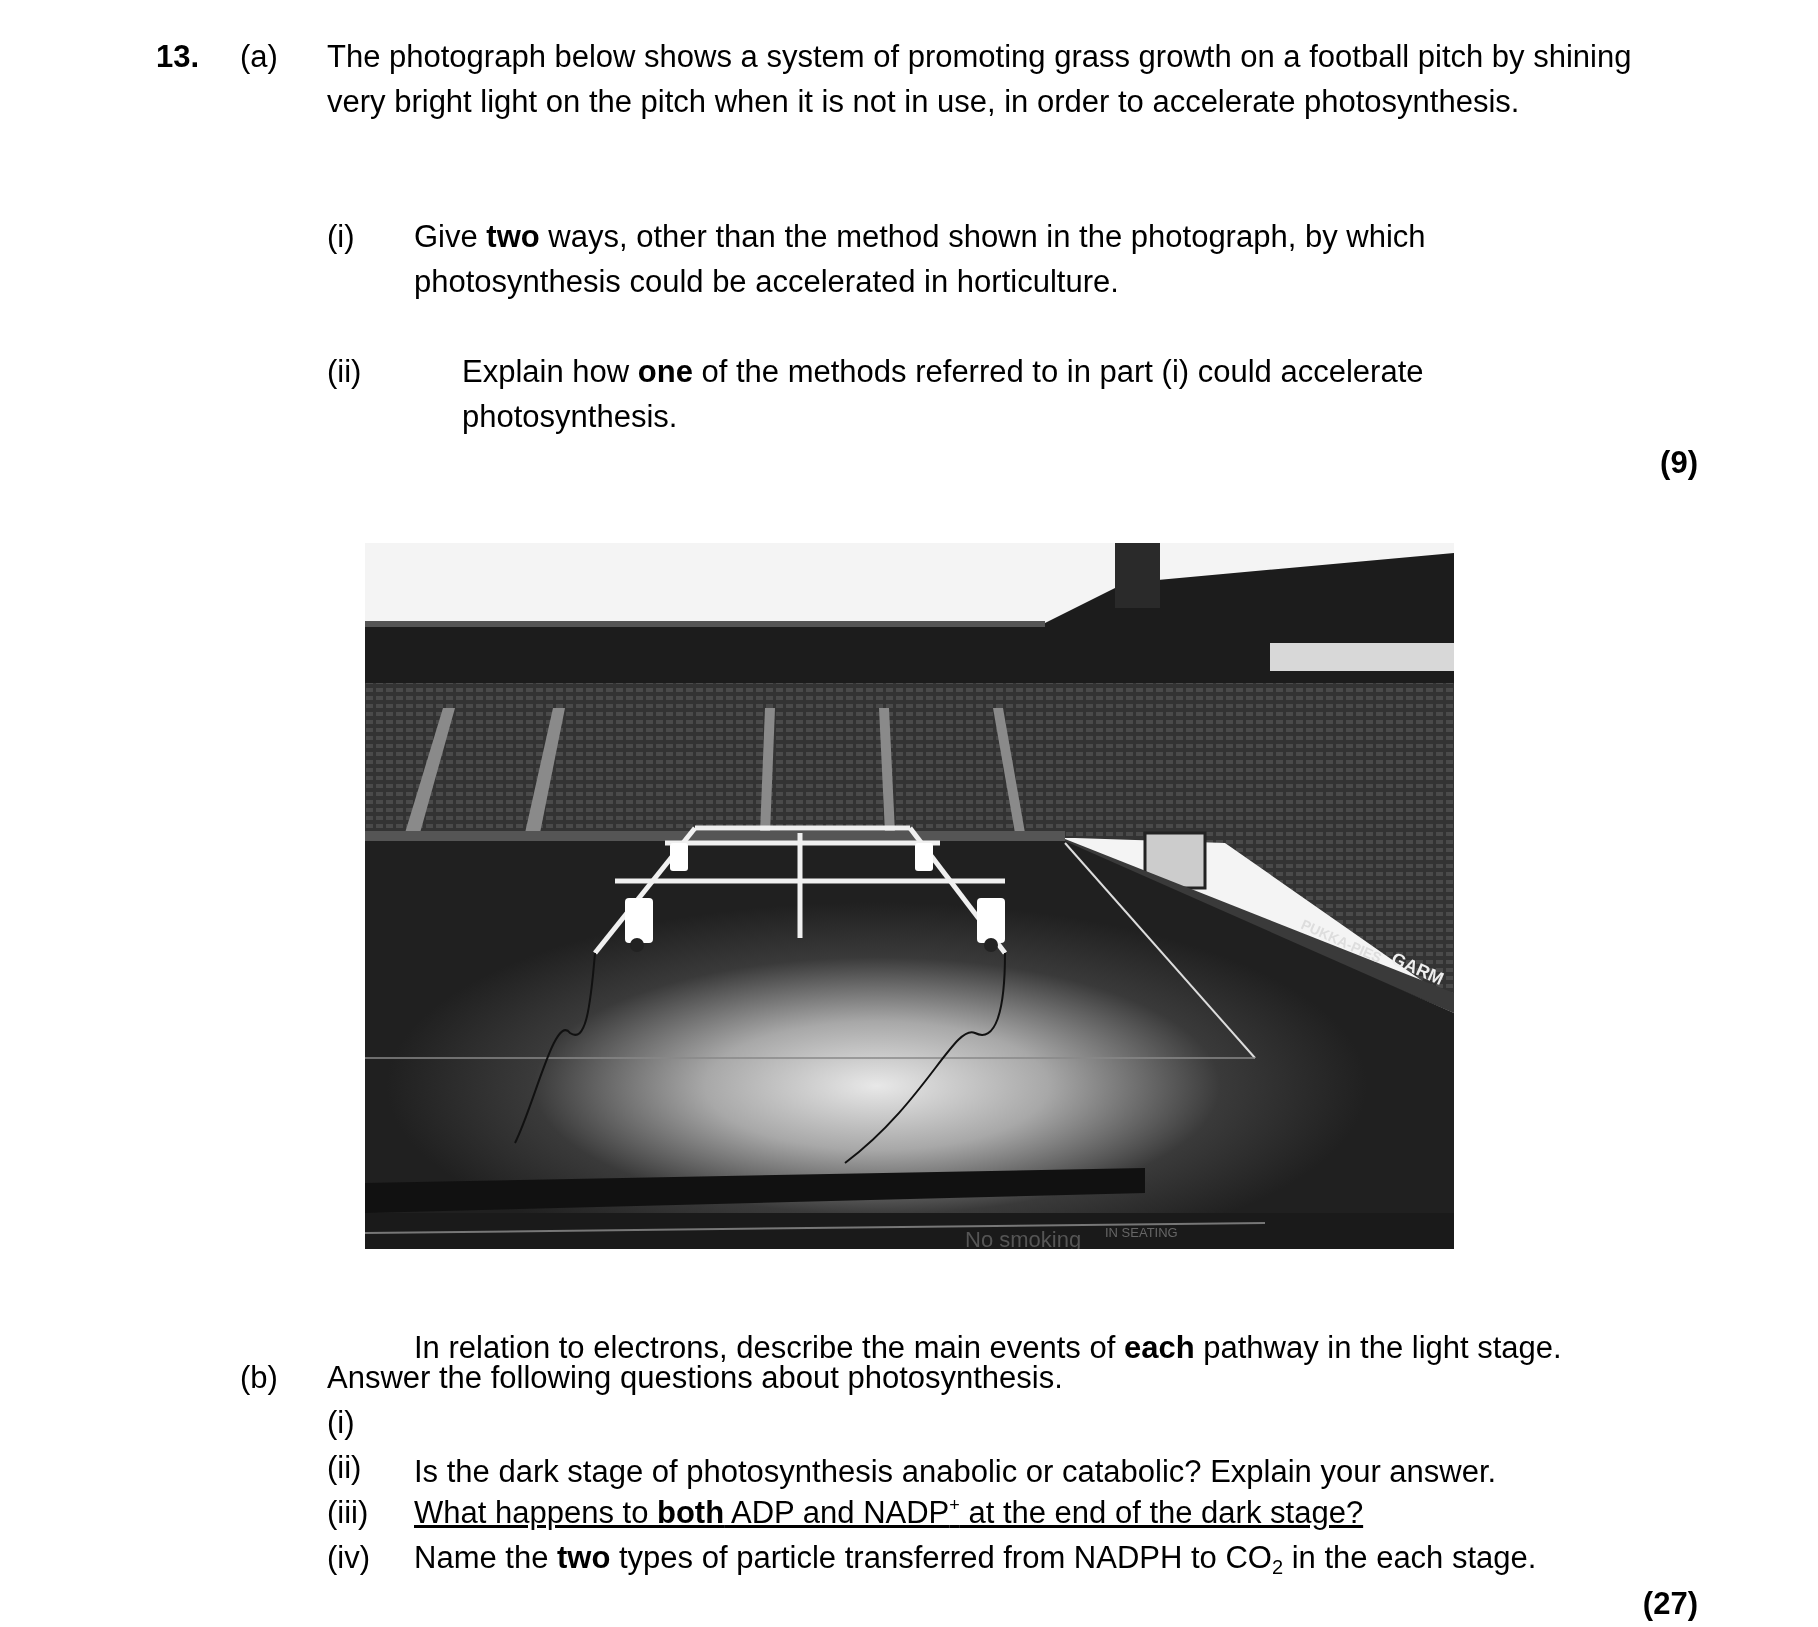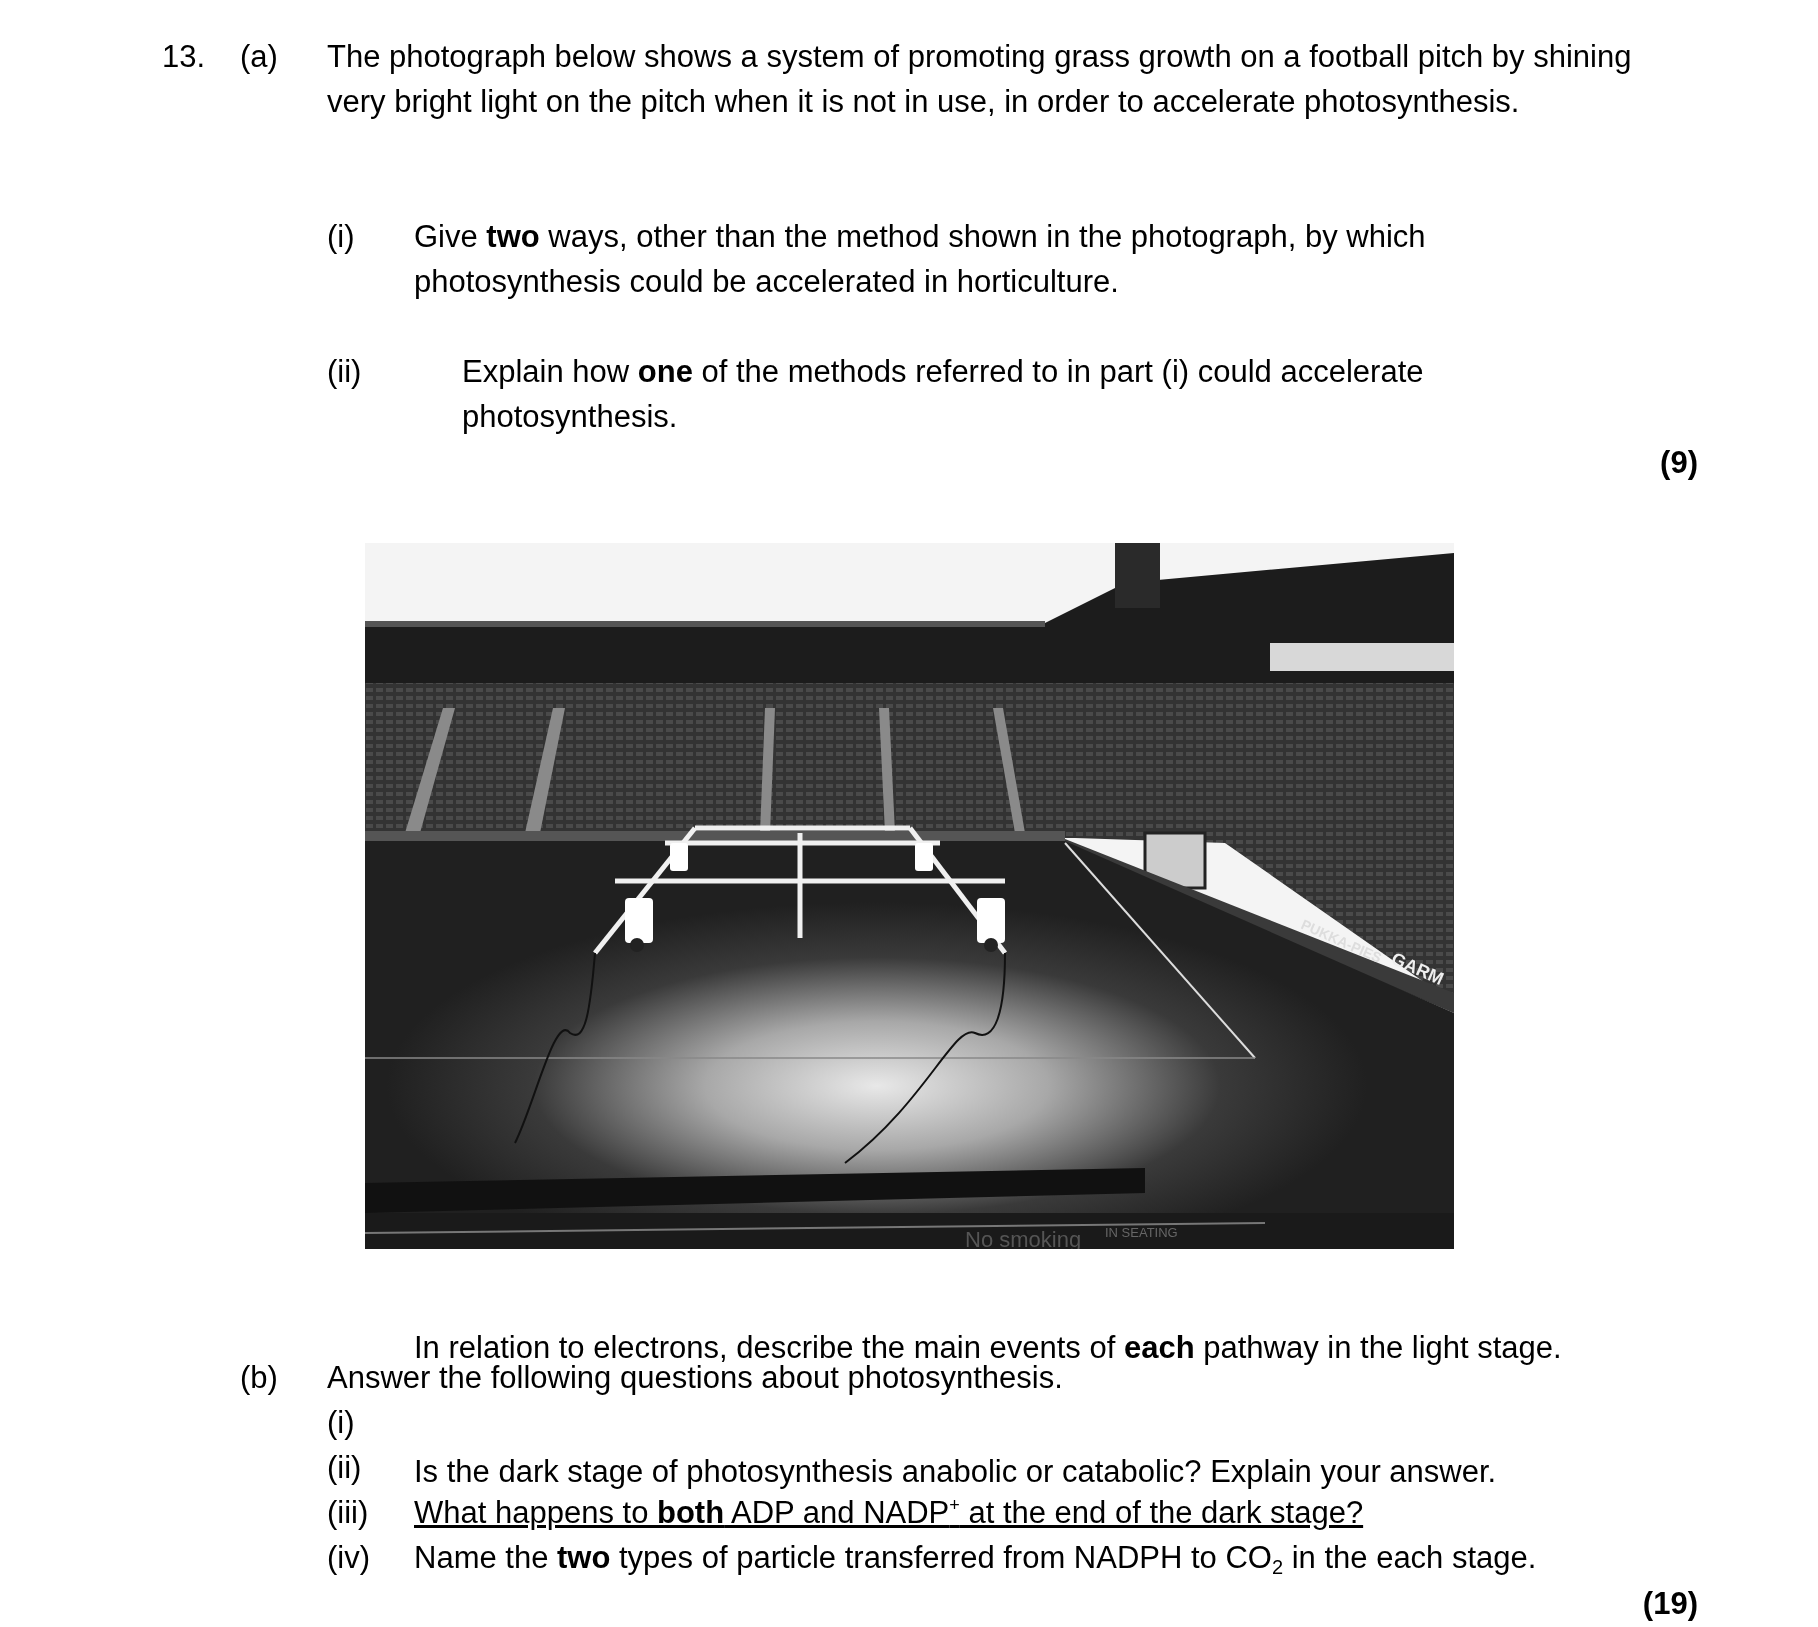--- a/index.html
+++ b/index.html
@@ -3,21 +3,21 @@
 <meta charset="utf-8">
 <style>
   html, body { margin:0; padding:0; background:#ffffff; }
   body {
     width:1818px; height:1627px; position:relative; overflow:hidden;
     font-family:"Liberation Sans", "DejaVu Sans", sans-serif;
     color:#000; font-size:31px; line-height:45px;
   }
   .abs { position:absolute; }
   b { font-weight:bold; }
-  .qnum { left:162px; top:34px; font-weight:normal; }
+  .qnum { left:156px; top:34px; font-weight:bold; }
   .lbl-a { left:240px; top:34px; }
   .para-a { left:327px; top:34px; width:1330px; }
   .sub-lbl { position:absolute; }
   .sub-txt { position:absolute; width:1300px; }
   .marks { font-weight:bold; text-align:right; }
 
   
   .photo { left:365px; top:543px; width:1089px; height:706px; background:#fff; overflow:hidden; }
   .photo svg { display:block; }
 
@@ -128,13 +128,13 @@
 
 <div class="bl" style="top:1445px;">(ii)</div>
 <div class="bt" style="top:1449px;text-align:right;"><span>Is the dark stage of photosynthesis anabolic or catabolic? Explain your answer.</span></div>
 
 <div class="bl" style="top:1490px;">(iii)</div>
 <div class="bt" style="top:1490px;text-decoration:underline;"><span>What happens to </span><b>both</b><span> ADP and NADP</span><sup>+</sup><span> at the end of the dark stage?</span></div>
 
 <div class="bl" style="top:1535px;">(iv)</div>
 <div class="bt" style="top:1535px;"><span>Name the </span><b>two</b><span> types of particle transferred from NADPH to CO</span><sub>2</sub><span> in the each stage.</span></div>
 
-<div class="abs marks" style="right:120px; top:1581px;">(19)</div>
+<div class="abs marks" style="right:120px; top:1581px;">(27)</div>
 
 </body></html>

